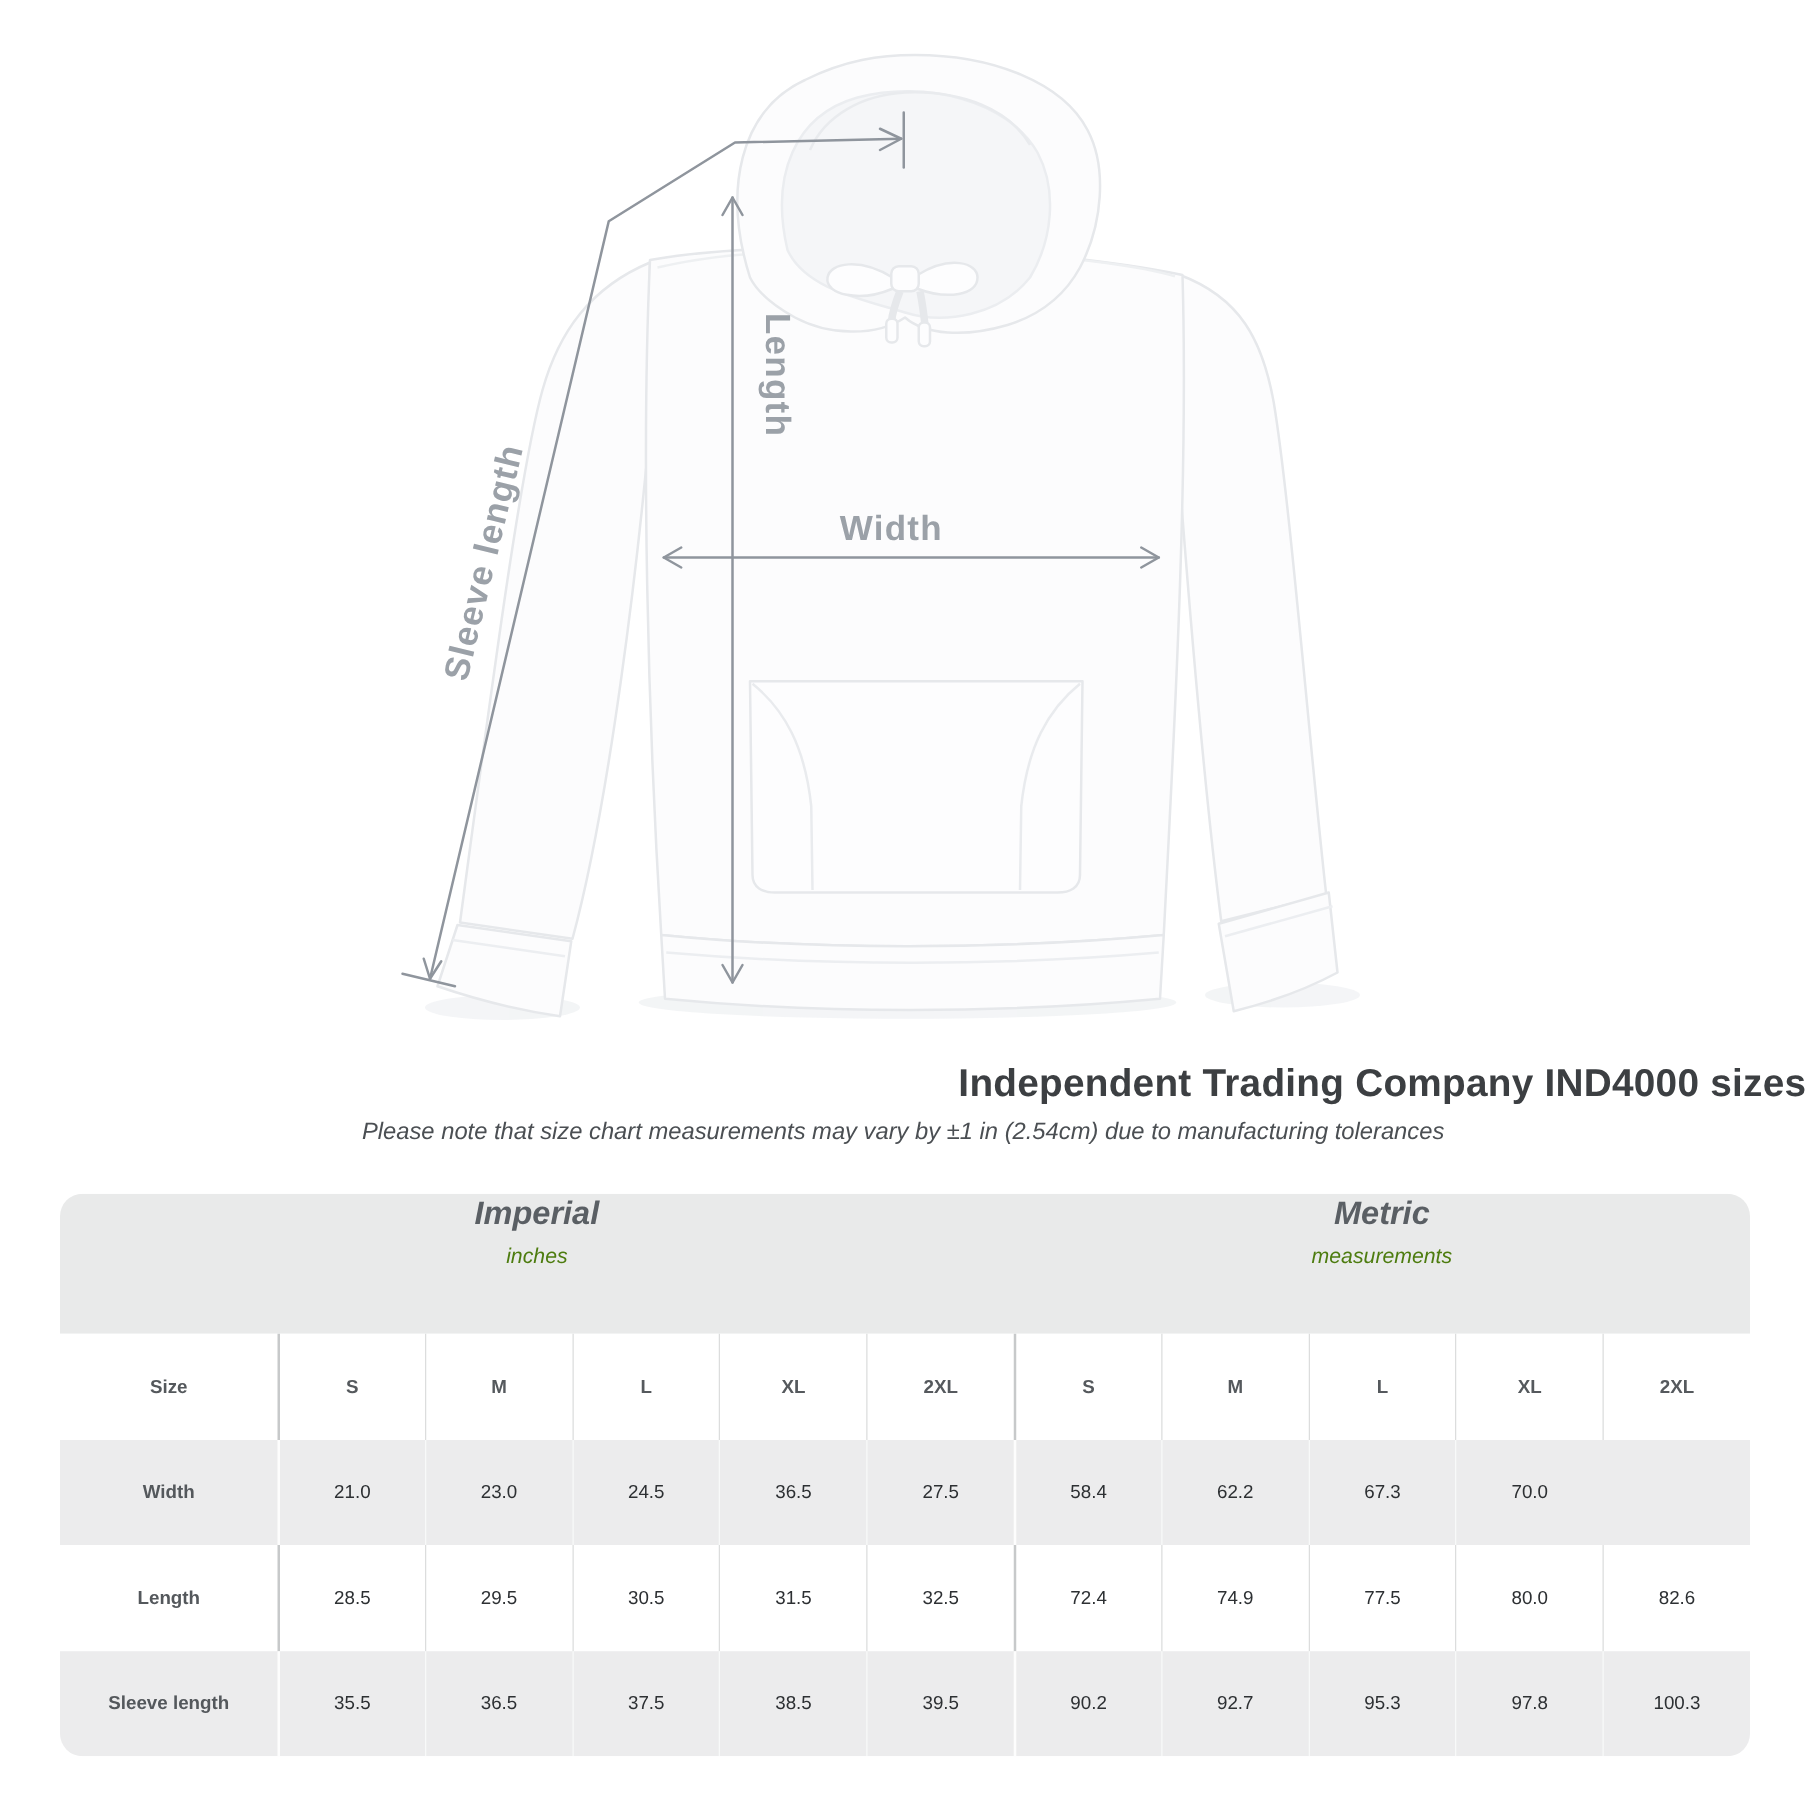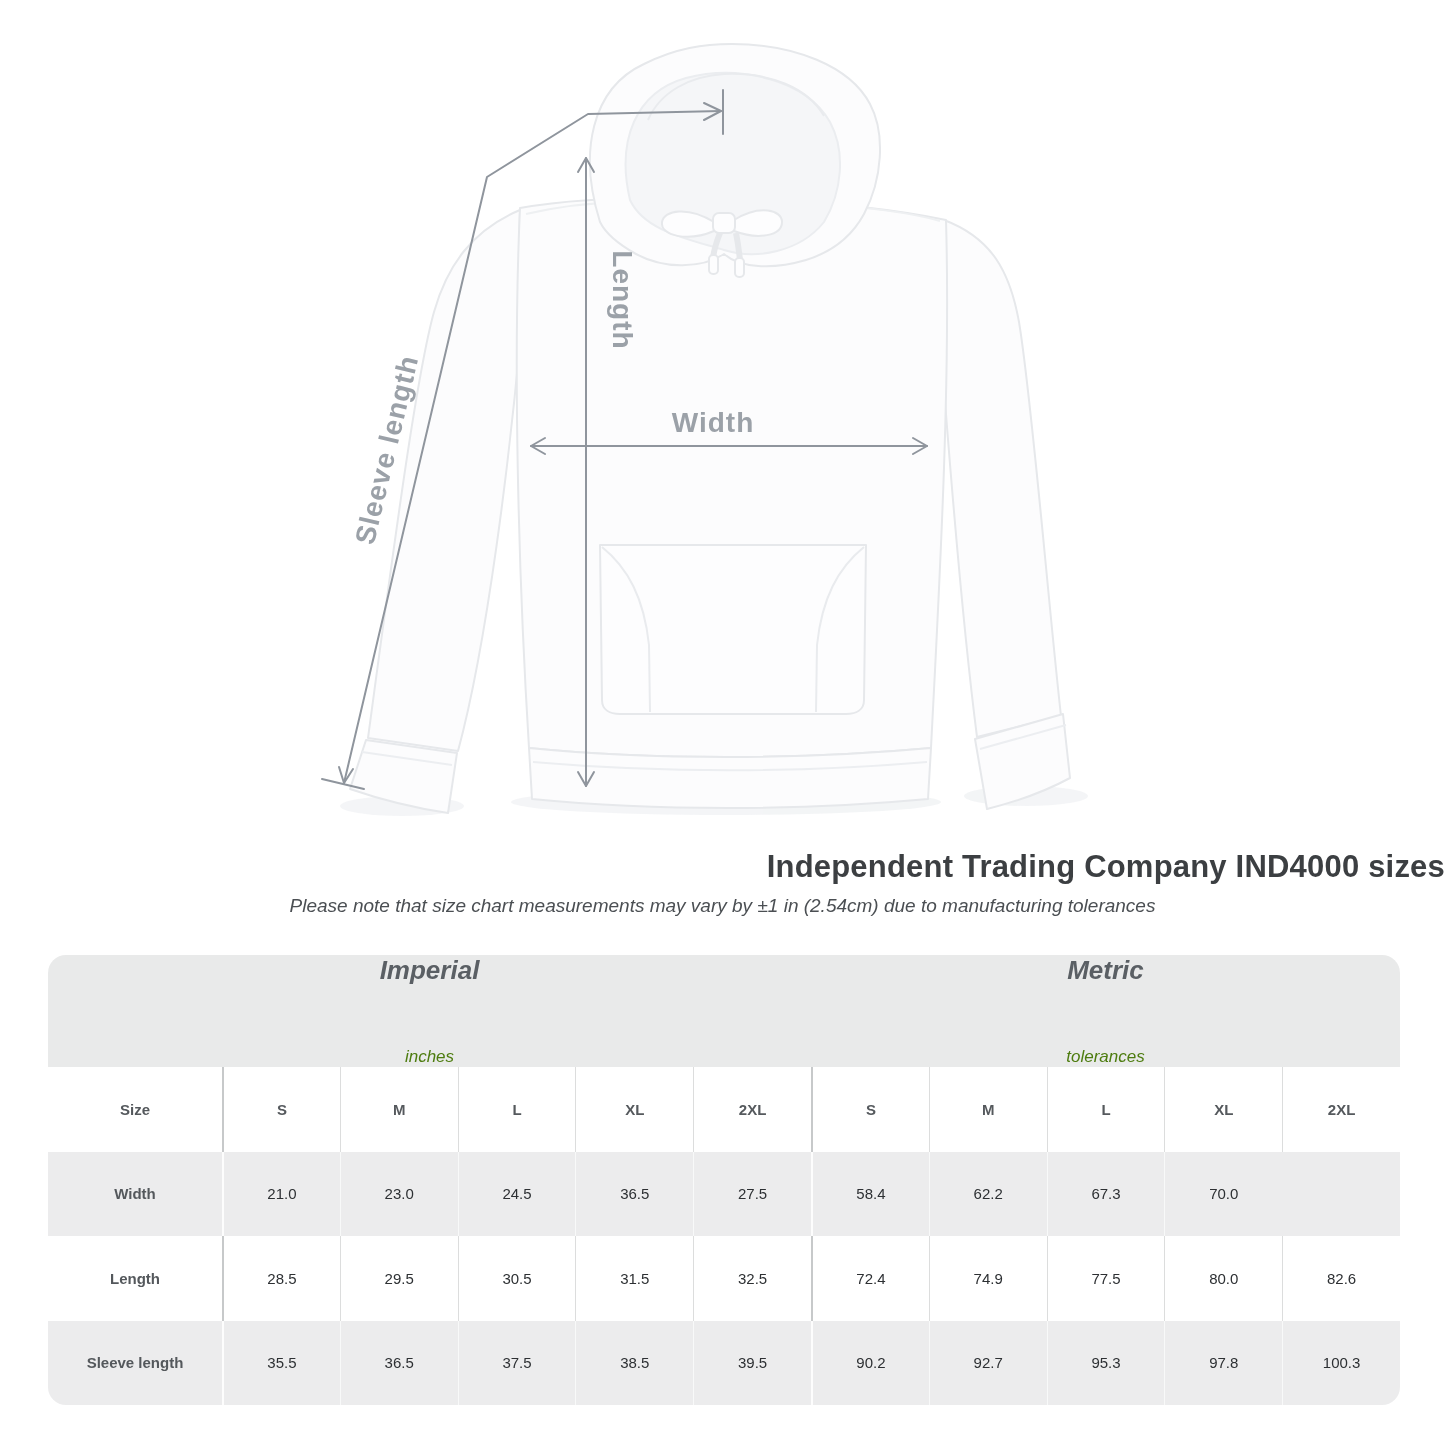--- a/index.html
+++ b/index.html
@@ -8,21 +8,21 @@
   .figure-svg{position:absolute;left:0;top:0;}
 
   .page-title{position:absolute;left:0;top:849px;width:1445px;text-align:right;
       font-size:31px;font-weight:bold;color:#3c3f42;letter-spacing:0.2px;}
   .page-subtitle{position:absolute;left:0;top:895px;width:1445px;text-align:center;
       font-size:19px;font-style:italic;color:#4b4f53;}
 
   .size-table{position:absolute;left:48px;top:955px;width:1352px;height:450px;
       border-radius:18px;overflow:hidden;}
   .thead{height:112px;background:#e9eaea;display:grid;grid-template-columns:763px 1fr;}
-  .group{display:flex;flex-direction:column;align-items:center;justify-content:space-between;gap:9px;}
+  .group{display:flex;flex-direction:column;align-items:center;justify-content:flex-start;gap:9px;}
   .gname{font-size:26px;font-weight:bold;font-style:italic;color:#5a5f64;}
   .gunit{font-size:17px;font-style:italic;color:#4d7c0f;}
   .trow{height:84.5px;display:grid;grid-template-columns:174px repeat(10,1fr);}
   .trow.w{background:#ffffff;}
   .trow.g{background:#ececed;}
   .cell{display:flex;align-items:center;justify-content:center;height:100%;
       font-size:15px;color:#2d3033;}
   .cell.lab{font-weight:bold;color:#54585c;}
   .cell.szh{font-weight:bold;color:#55595d;}
   .trow.w > .cell + .cell{border-left:1px solid #dcdddd;}
@@ -134,21 +134,21 @@
 
   <div class="size-table">
 
     <div class="thead">
       <div class="group">
         <div class="gname">Imperial</div>
         <div class="gunit">inches</div>
       </div>
       <div class="group">
         <div class="gname">Metric</div>
-        <div class="gunit">tolerances</div>
+        <div class="gunit">measurements</div>
       </div>
     </div>
 
     <div class="trow w">
       <div class="cell lab">Size</div>
       <div class="cell szh">S</div>
       <div class="cell szh">M</div>
       <div class="cell szh">L</div>
       <div class="cell szh">XL</div>
       <div class="cell szh">2XL</div>

